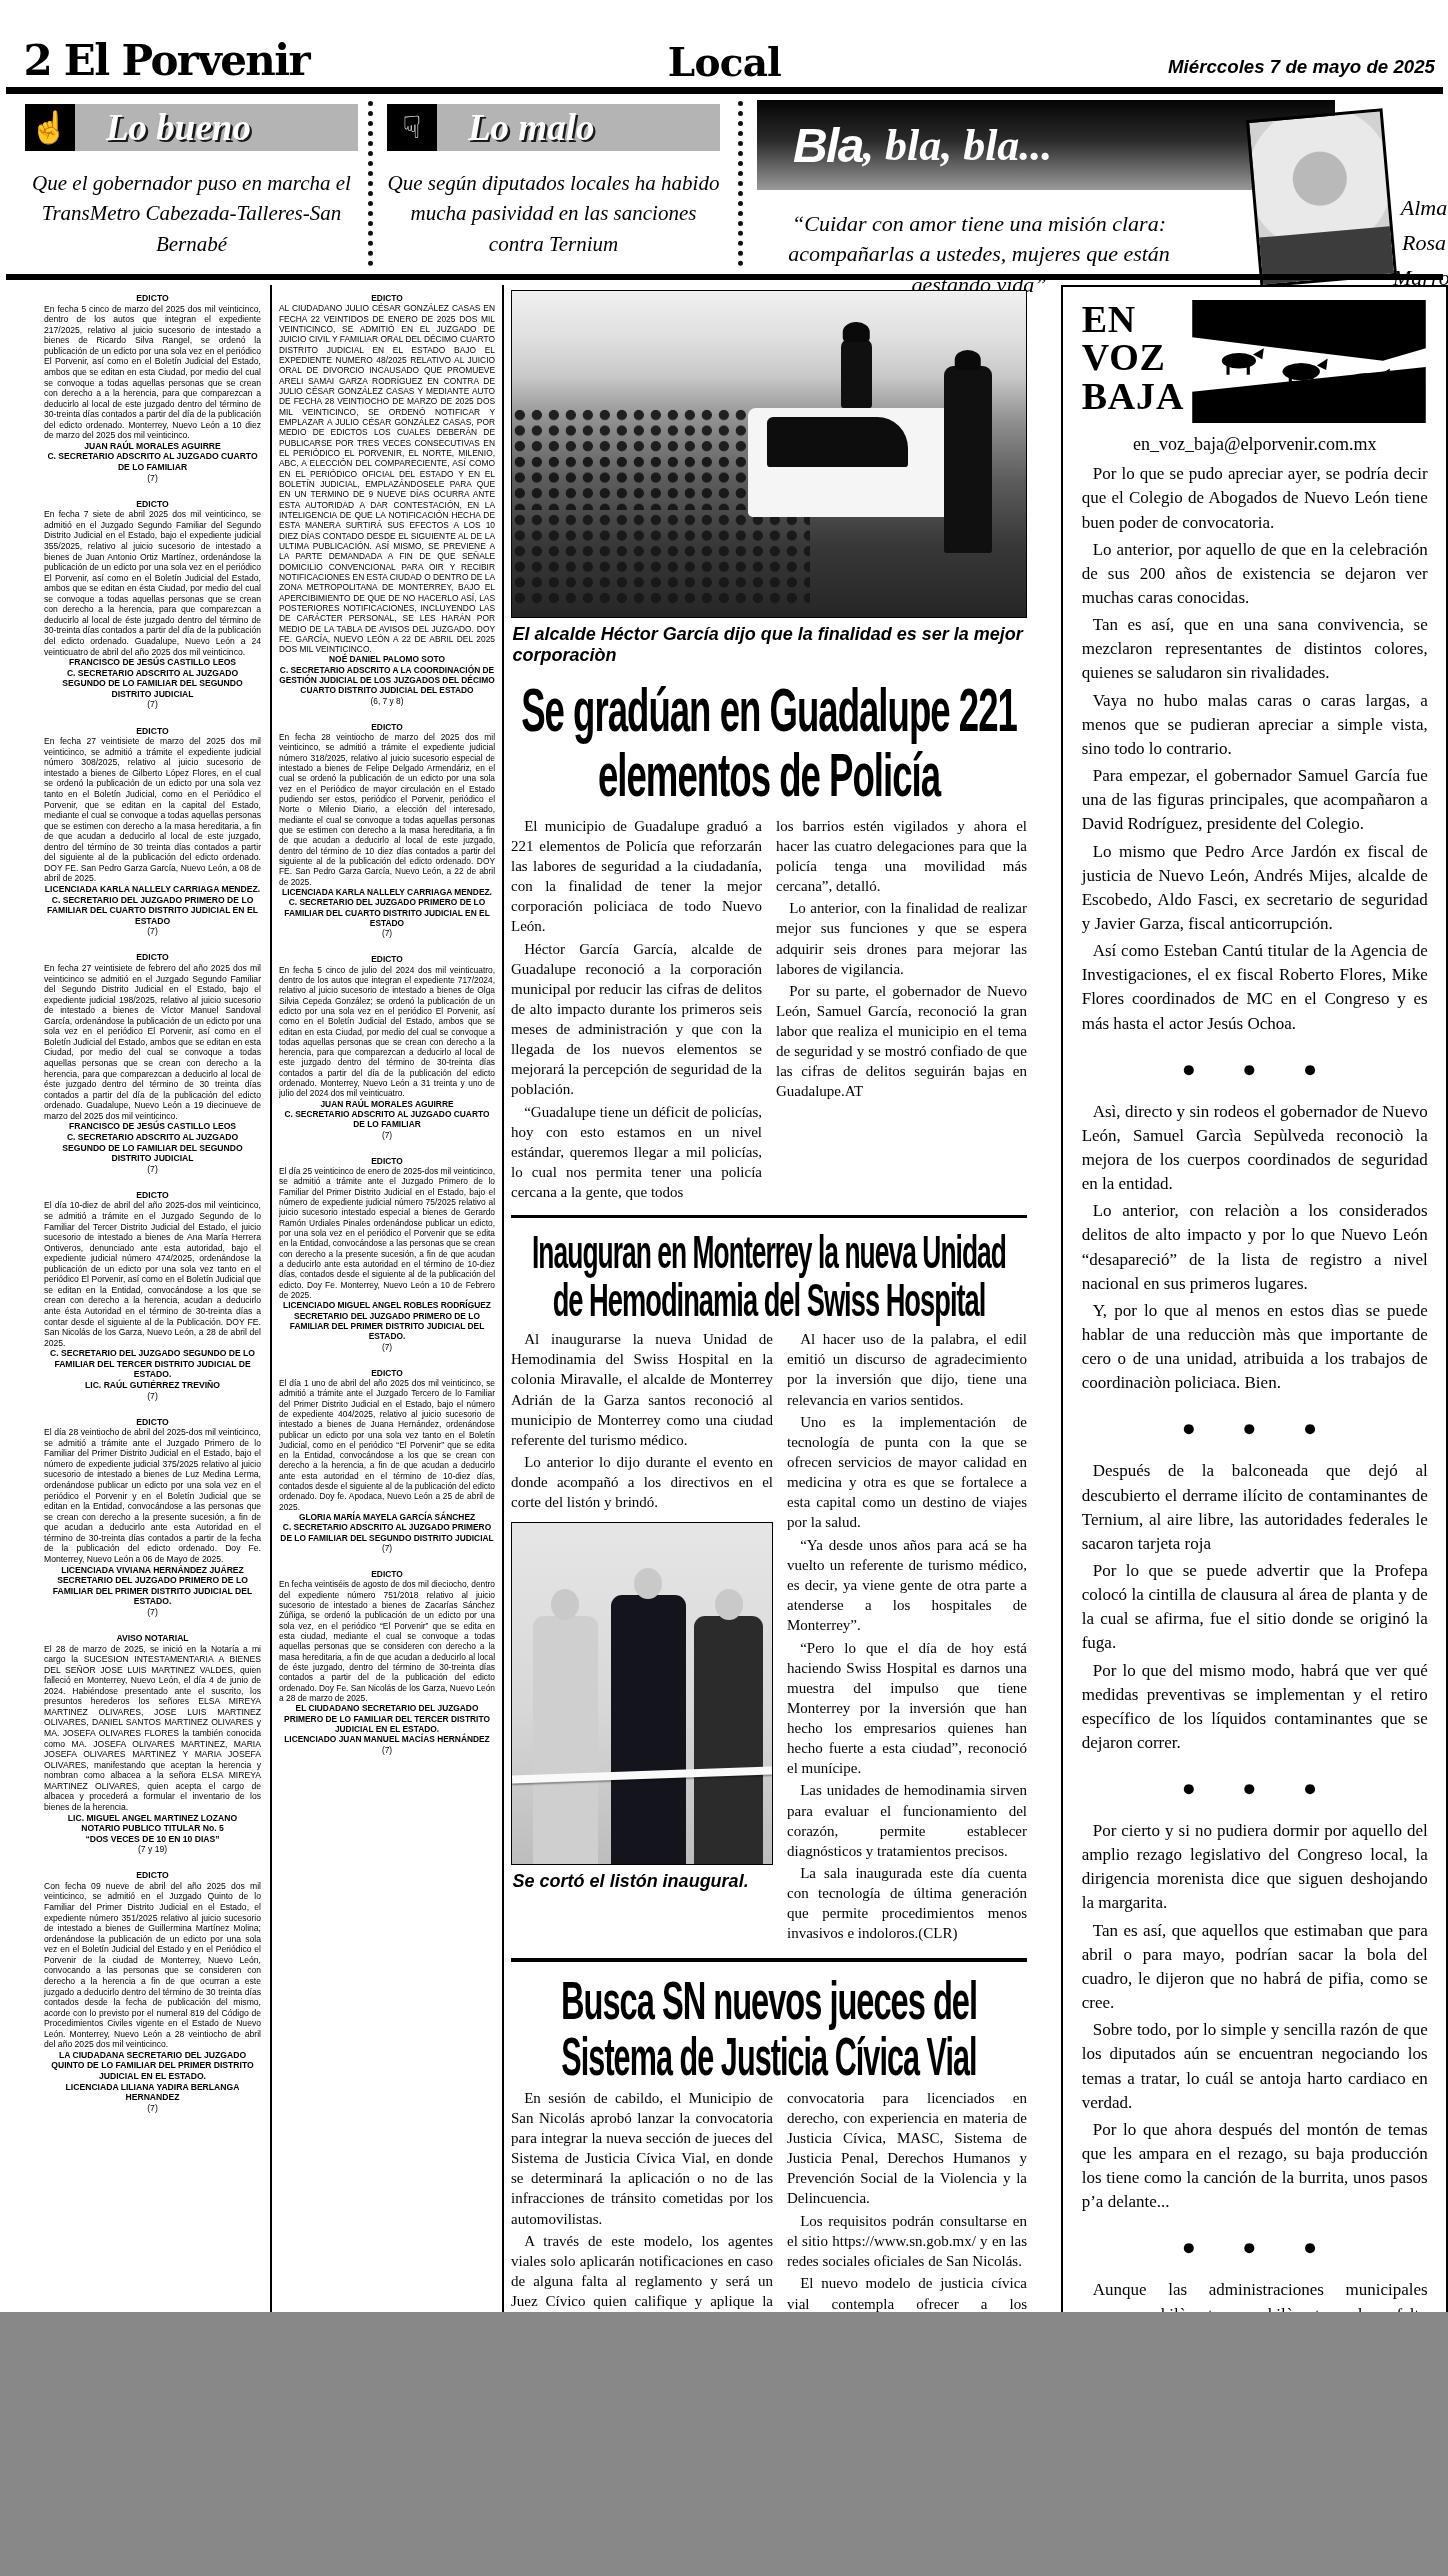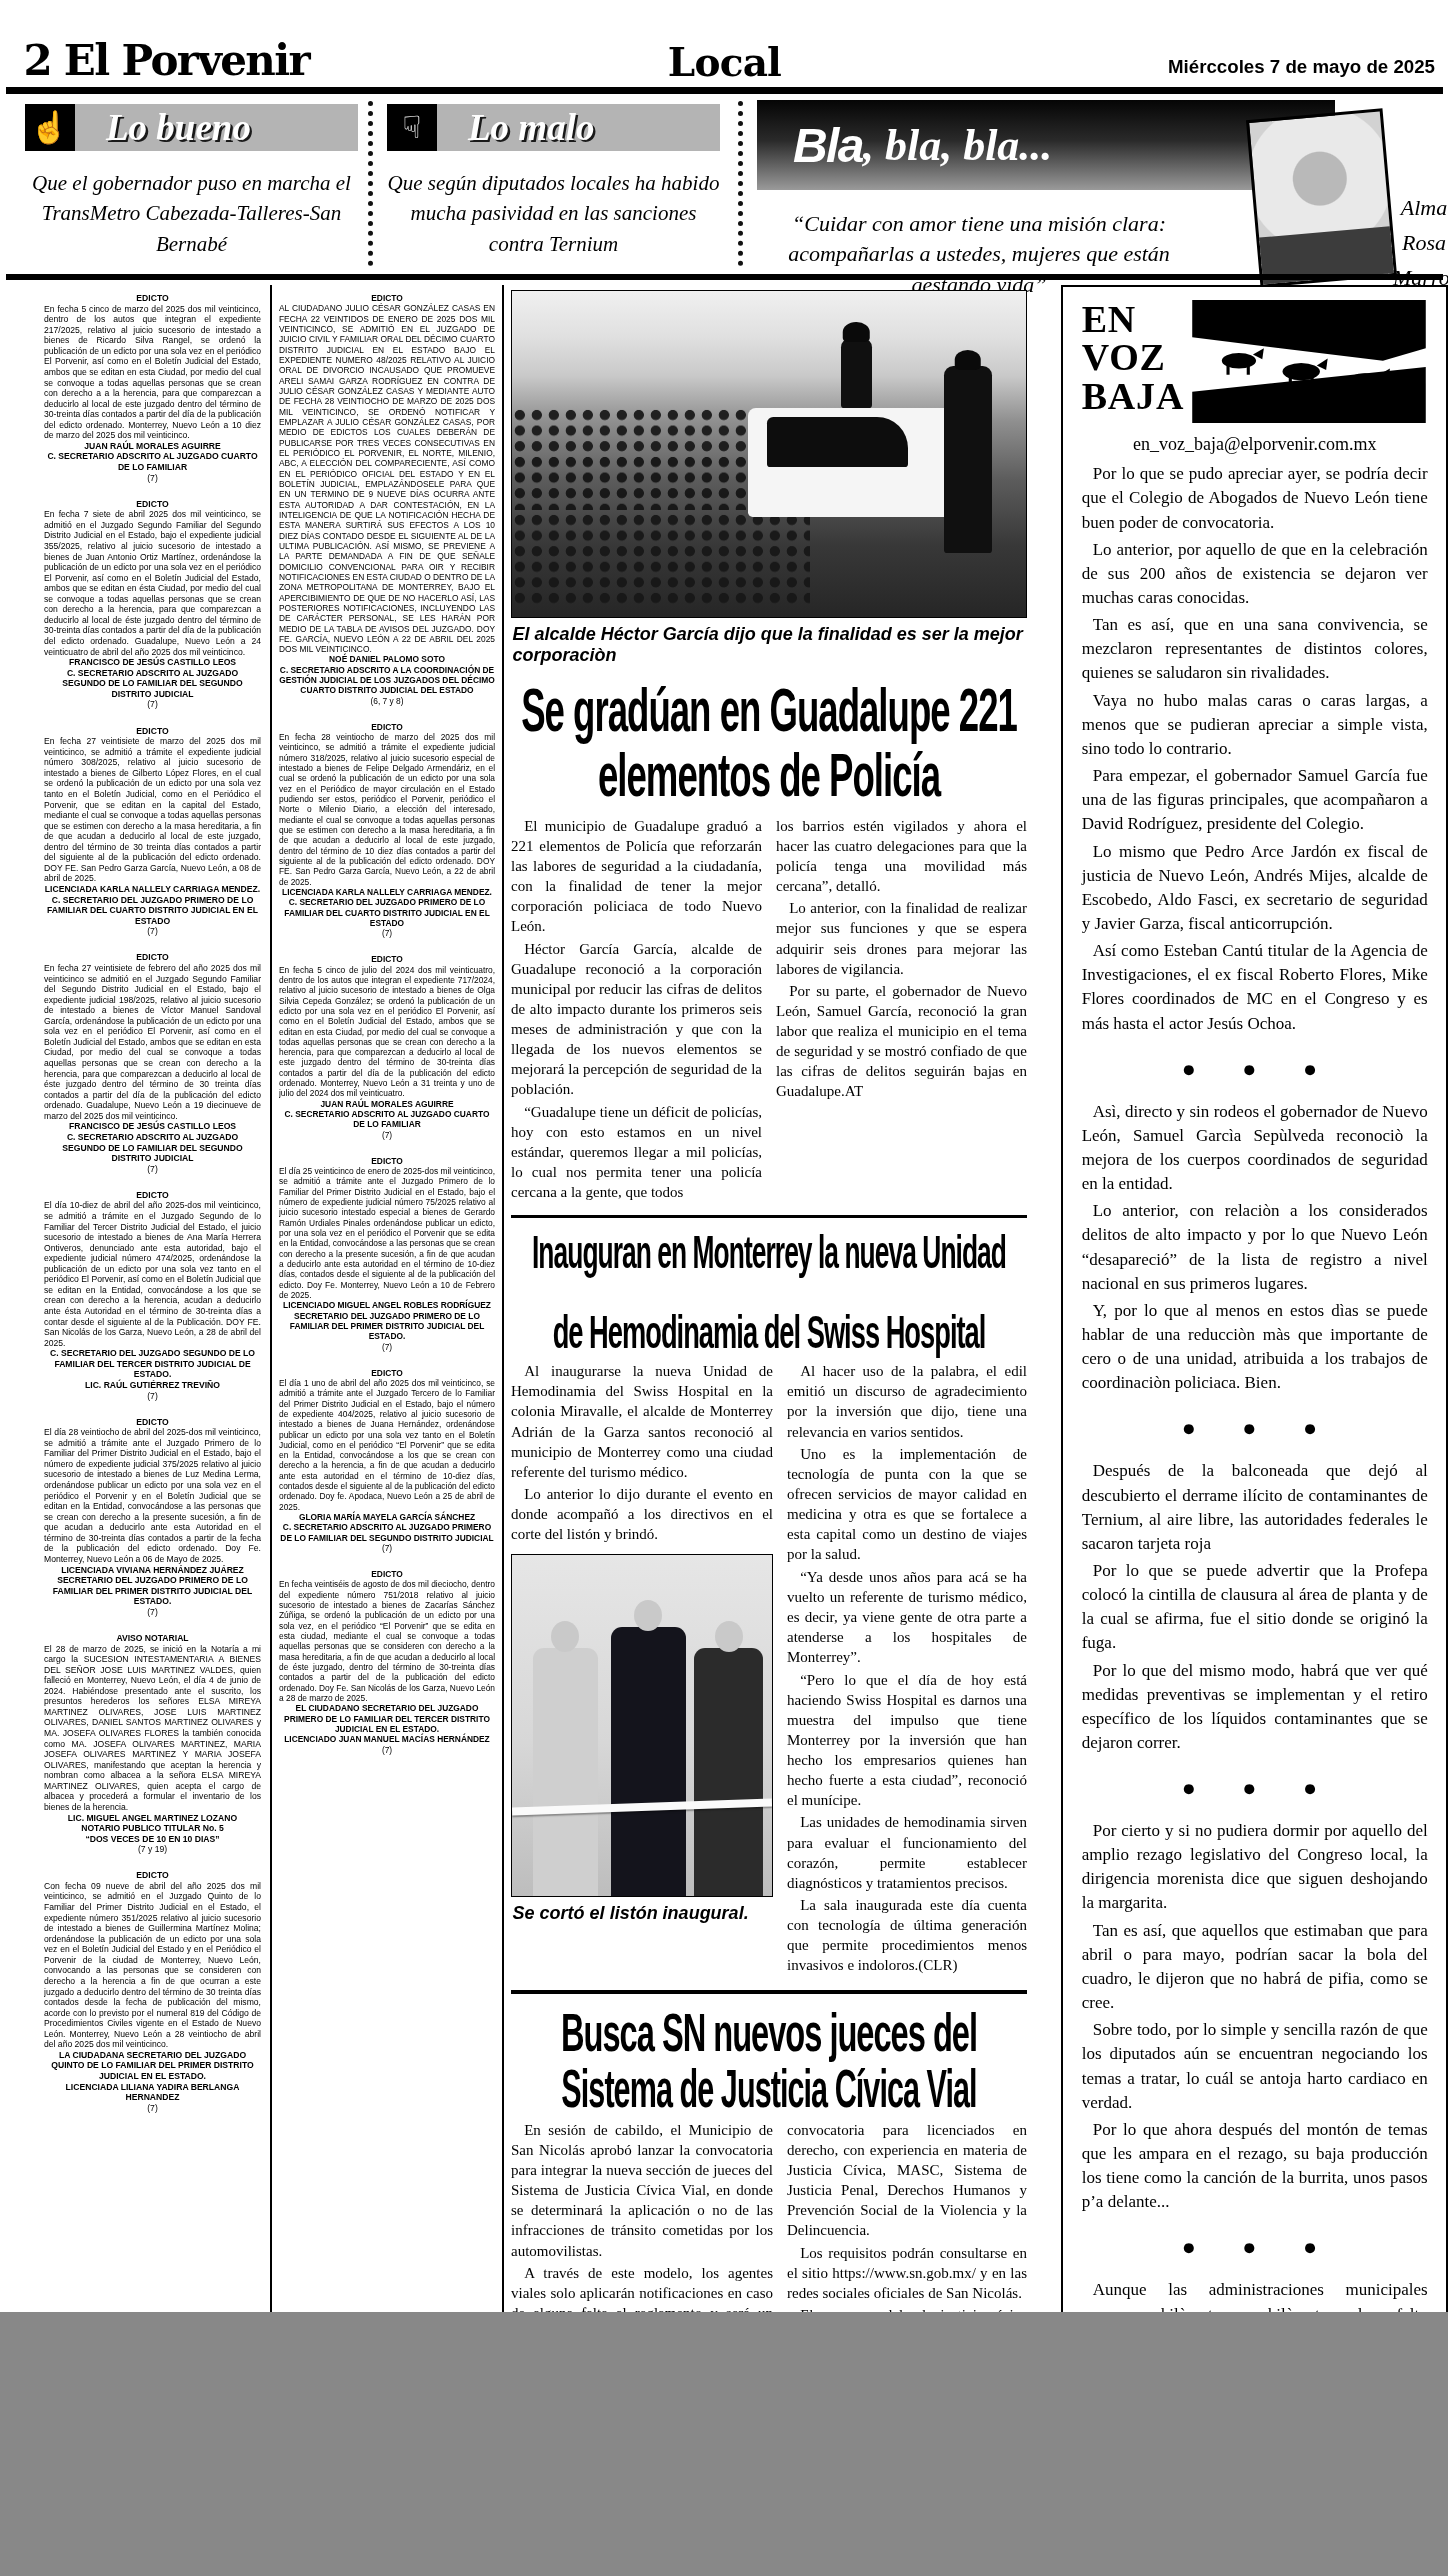--- a/index.html
+++ b/index.html
@@ -3,21 +3,21 @@
 <meta charset="utf-8">
 <style>
   html,body{margin:0;padding:0;background:#888;}
   #page{position:relative;width:1449px;height:2312px;background:#ffffff;color:#000;overflow:hidden;
         font-family:"Liberation Sans",sans-serif;}
   .abs{position:absolute;}
   .rule{background:#000;}
   
   .brand{font-family:"DejaVu Serif",serif;font-weight:bold;font-size:42px;letter-spacing:-1.6px;}
   .section-title{font-family:"DejaVu Serif",serif;font-weight:bold;font-size:39px;letter-spacing:-0.8px;}
-  .edition-date{font-weight:bold;font-size:18.7px;}
+  .edition-date{font-weight:bold;font-size:18.7px;font-style:italic;}
   
   .graybar{background:#b4b4b4;display:flex;align-items:center;height:47px;}
   .thumbbox{width:50px;height:47px;background:#000;color:#fff;display:flex;align-items:center;justify-content:center;font-size:31px;flex:0 0 50px;}
   .striplabel{font-family:"Liberation Serif",serif;font-style:italic;font-weight:bold;font-size:37px;color:#fff;
               text-shadow:2.3px 2.3px 0 #1a1a1a;margin-left:31px;}
   .striptext{font-family:"Liberation Serif",serif;font-style:italic;font-size:21px;text-align:center;line-height:1.45;}
   .dotdiv{width:0;border-left:5.5px dotted #111;}
   .blabar{background:linear-gradient(180deg,#050505 0%,#2a2a2a 45%,#9a9a9a 100%);display:flex;align-items:center;height:90px;}
   .blaword{font-family:"Liberation Sans",sans-serif;font-style:italic;font-weight:bold;font-size:48px;color:#fff;letter-spacing:-1.6px;}
   .blarest{font-family:"Liberation Serif",serif;font-style:italic;font-weight:bold;font-size:44px;color:#fff;}
@@ -285,21 +285,21 @@
           <div class="para">Lo anterior, con la finalidad de realizar mejor sus funciones y que se espera adquirir seis drones para mejorar las labores de vigilancia.</div>
           <div class="para">Por su parte, el gobernador de Nuevo León, Samuel García, reconoció la gran labor que realiza el municipio en el tema de seguridad y se mostró confiado de que las cifras de delitos seguirán bajas en Guadalupe.AT</div>
         </div>
     </div>
 
     <div class="rule" style="height:3.1px;margin:11px 0 7.8px 0;"></div>
 
     <div class="hlwrap" style="height:48px;">
       <span class="hltxt" style="font-size:44px;transform:scale(0.60,1.05) translateX(-50%);">Inauguran en Monterrey la nueva Unidad</span>
     </div>
-    <div class="hlwrap" style="height:55px;margin-top:32px;">
+    <div class="hlwrap" style="height:55px;">
       <span class="hltxt" style="font-size:44px;transform:scale(0.62,1.05) translateX(-50%);">de Hemodinamia del Swiss Hospital</span>
     </div>
 
     <div class="artcols">
       <div style="width:262px;flex:0 0 262px;">
         <div class="artcol" style="width:100%;">
             <div class="para">Al inaugurarse la nueva Unidad de Hemodinamia del Swiss Hospital en la colonia Miravalle, el alcalde de Monterrey Adrián de la Garza santos reconoció al municipio de Monterrey como una ciudad referente del turismo médico.</div>
             <div class="para">Lo anterior lo dijo durante el evento en donde acompañó a los directivos en el corte del listón y brindó.</div>
           </div>
         <div class="photo ph-ribbon" style="height:341px;margin-top:9.3px;">

